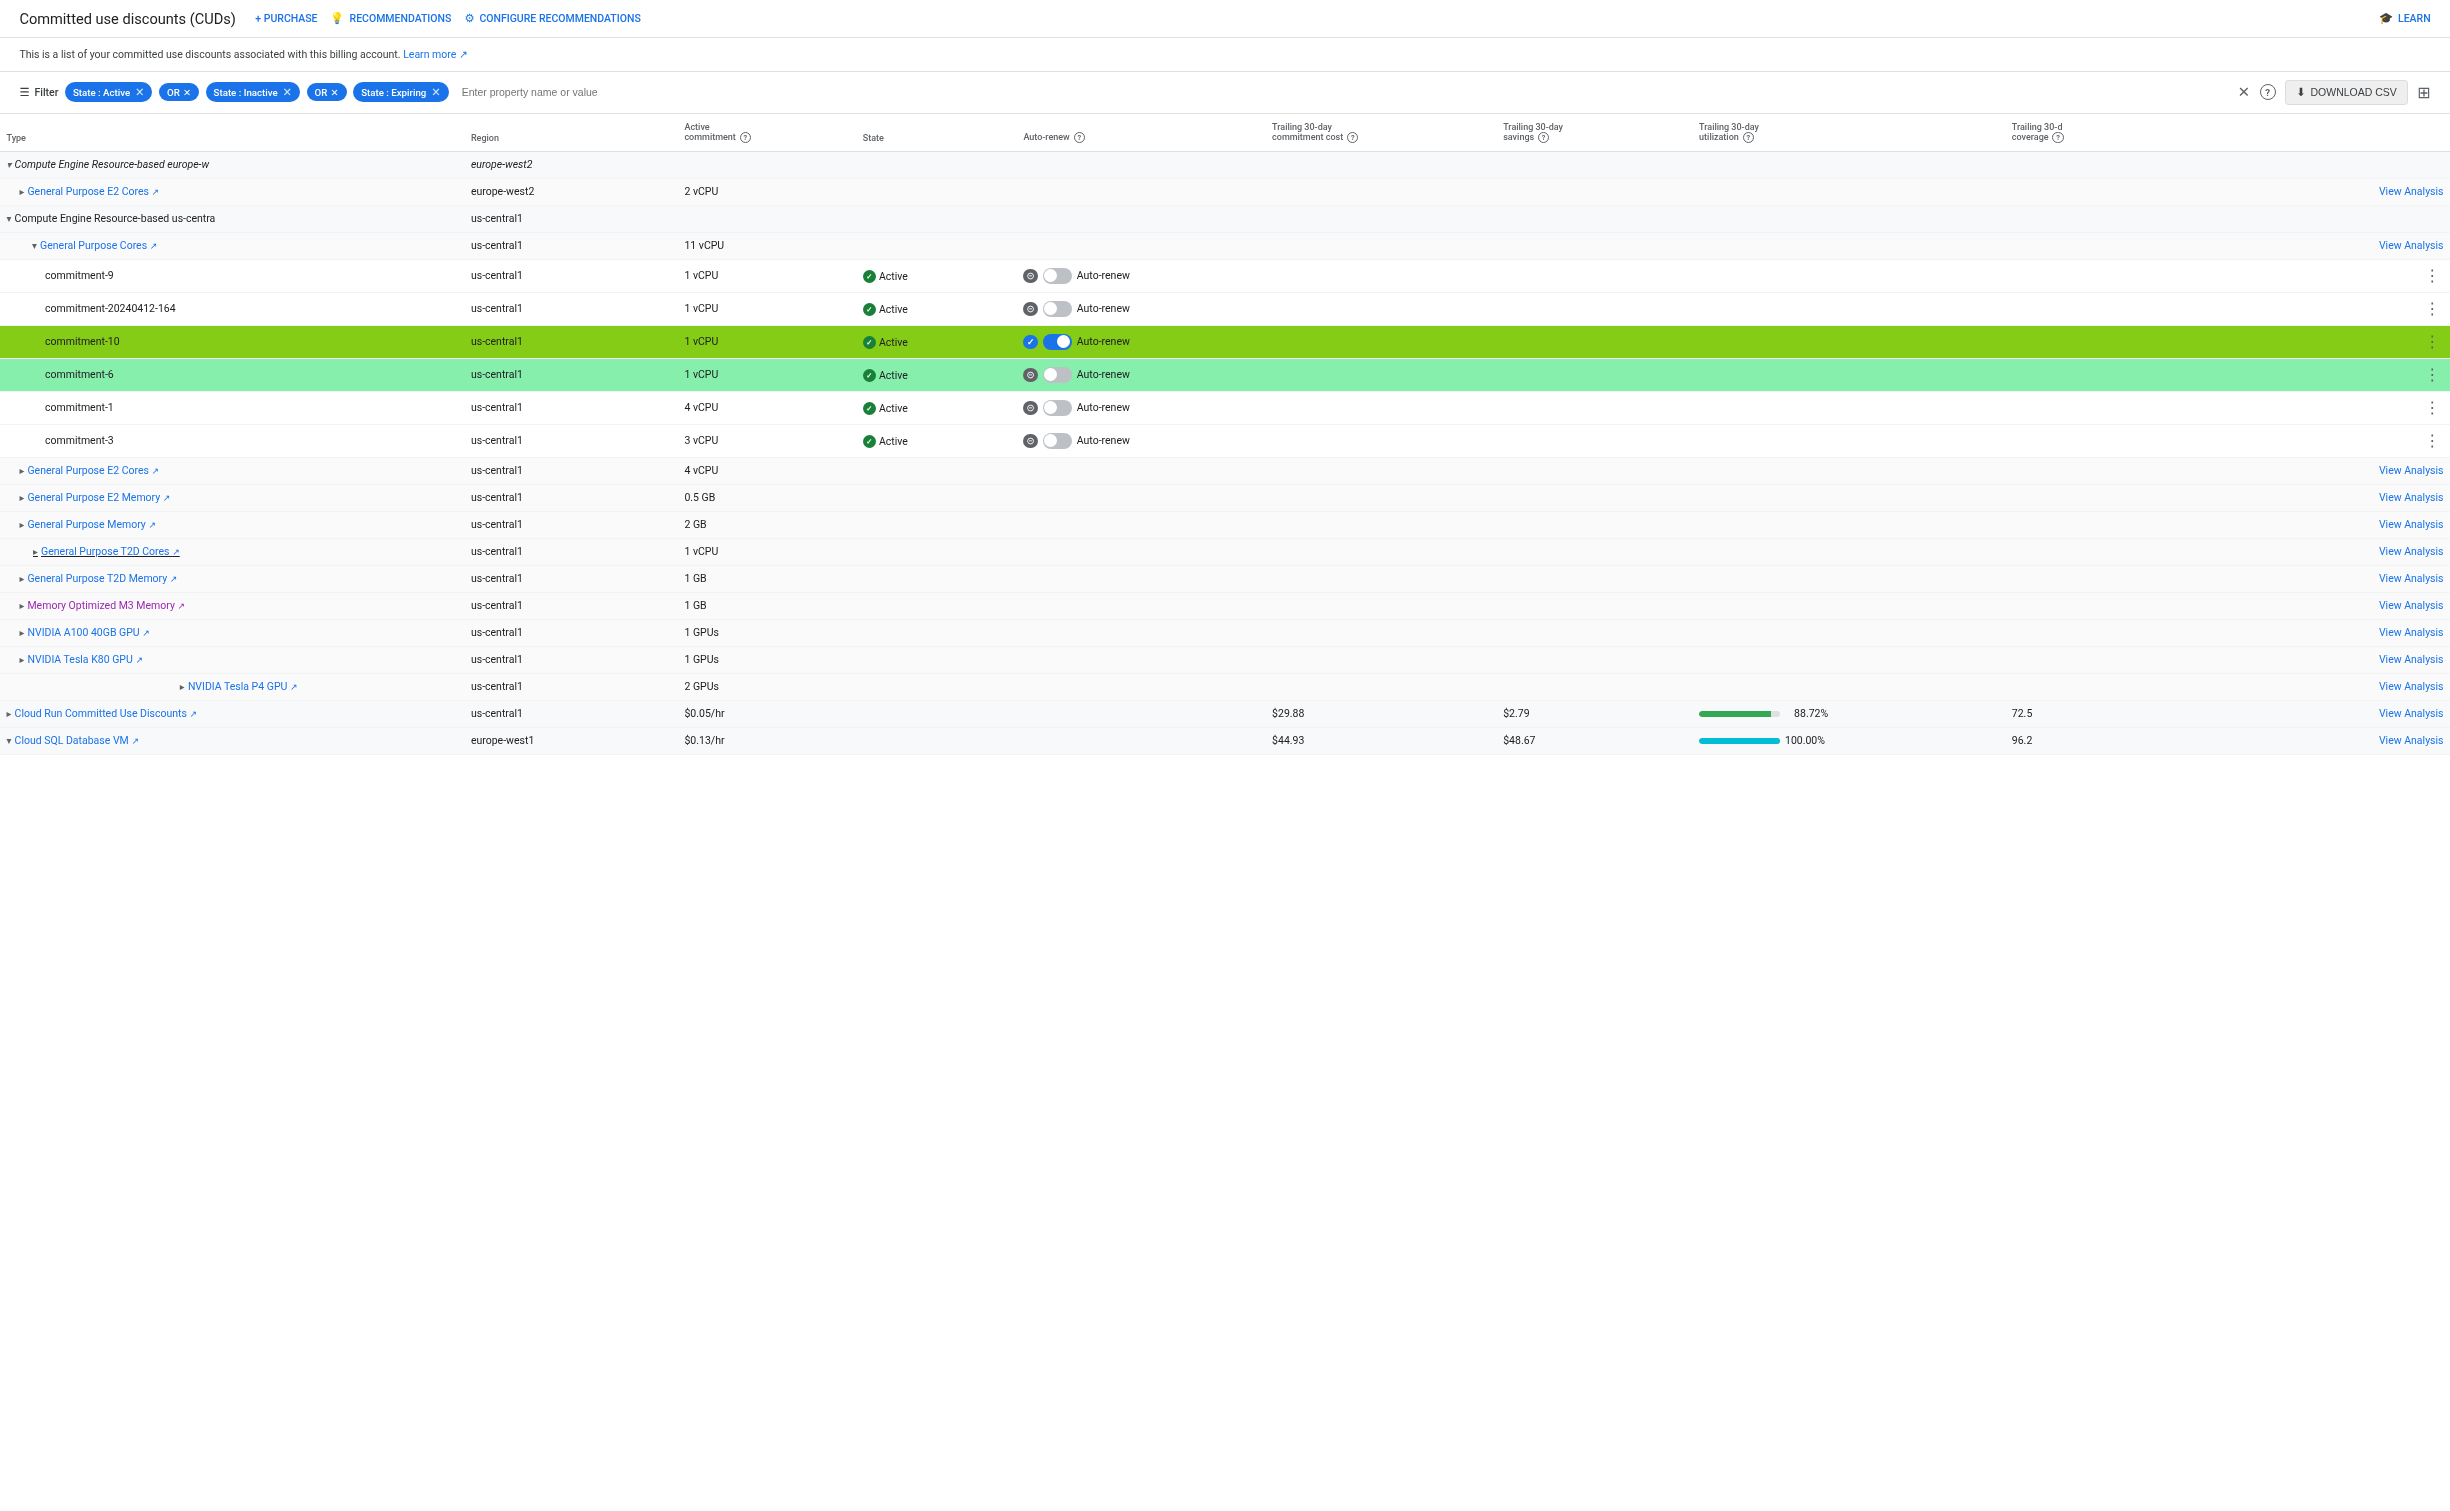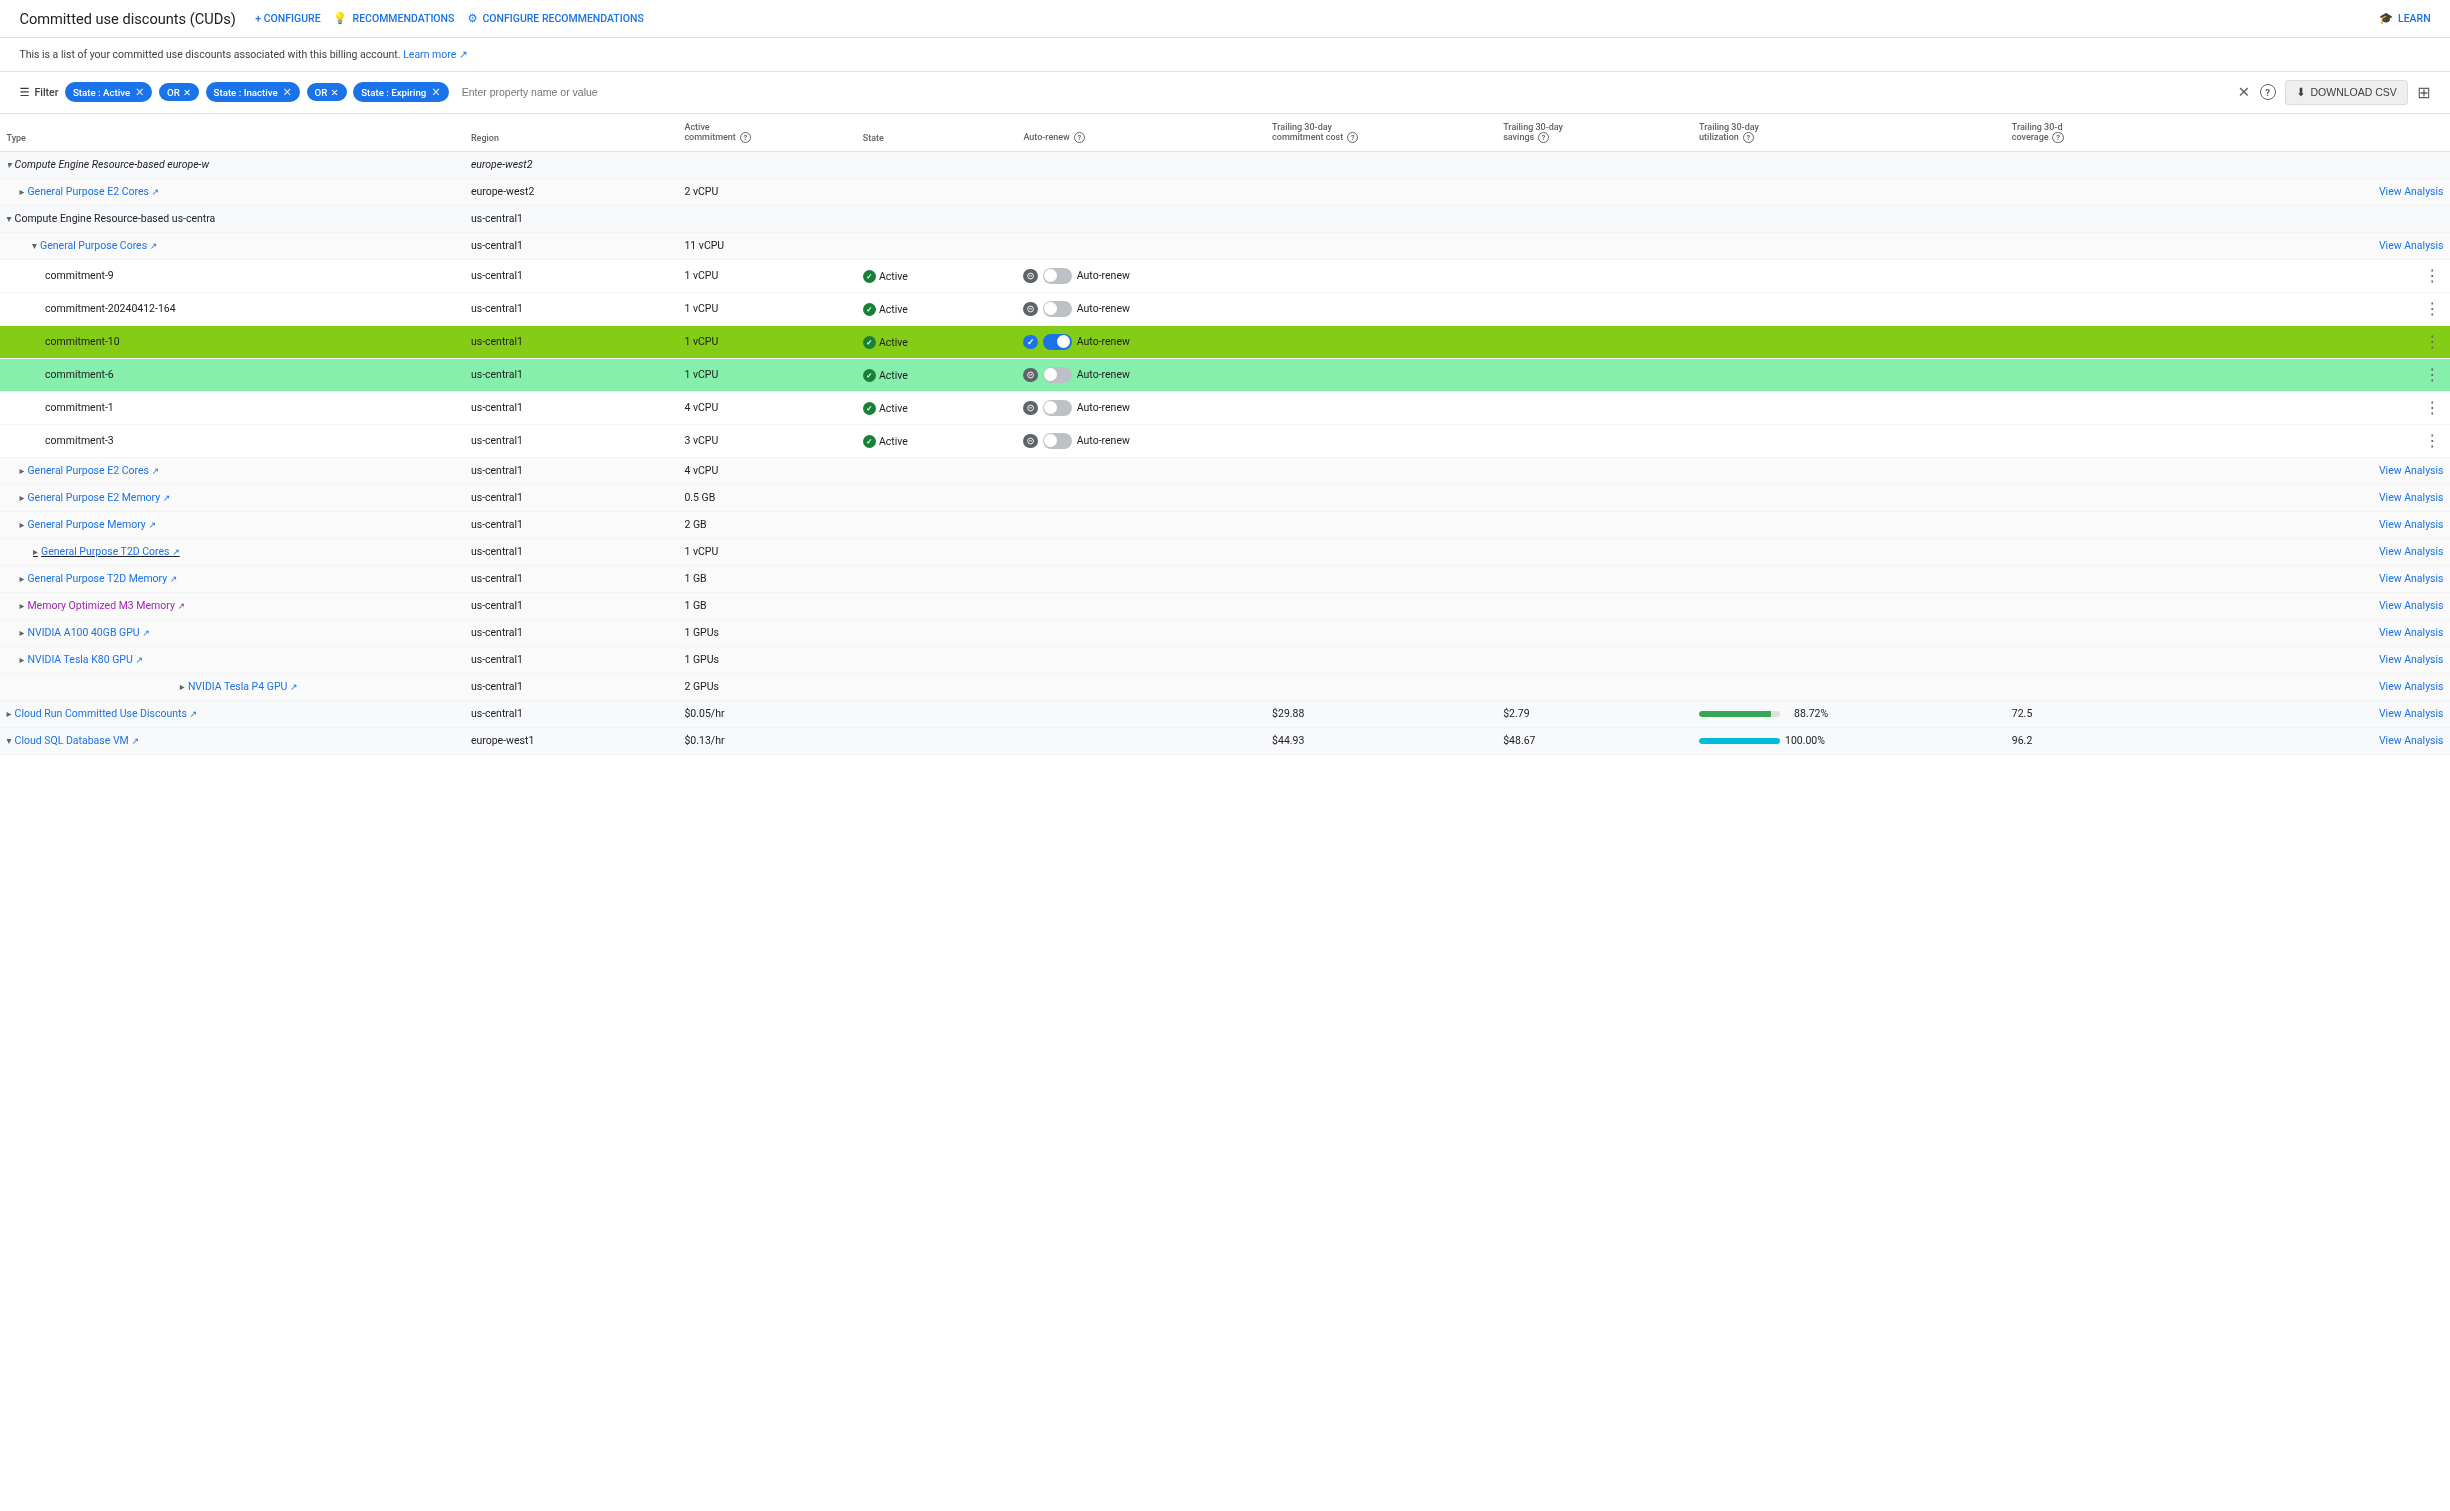--- a/index.html
+++ b/index.html
@@ -213,21 +213,21 @@
     .col-coverage { width: 105px; }
     .col-action { width: 97px; text-align: right; }
   </style>
 </head>
 <body>
 
 <div class="page-header">
   <h1 class="page-title">Committed use discounts (CUDs)</h1>
   <div class="nav-buttons">
     <a class="nav-btn">
-      <span>+ CONFIGURE</span>
+      <span>+ PURCHASE</span>
     </a>
     <a class="nav-btn">
       <span style="font-size:11.3px">💡</span>
       <span>RECOMMENDATIONS</span>
     </a>
     <a class="nav-btn">
       <span style="font-size:11.3px">⚙</span>
       <span>CONFIGURE RECOMMENDATIONS</span>
     </a>
     <a class="learn-btn nav-btn" style="margin-left:auto">

